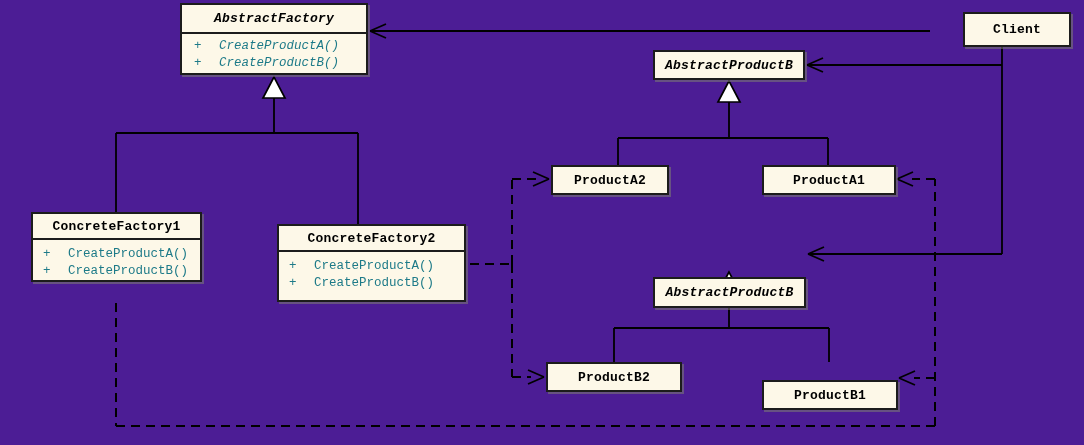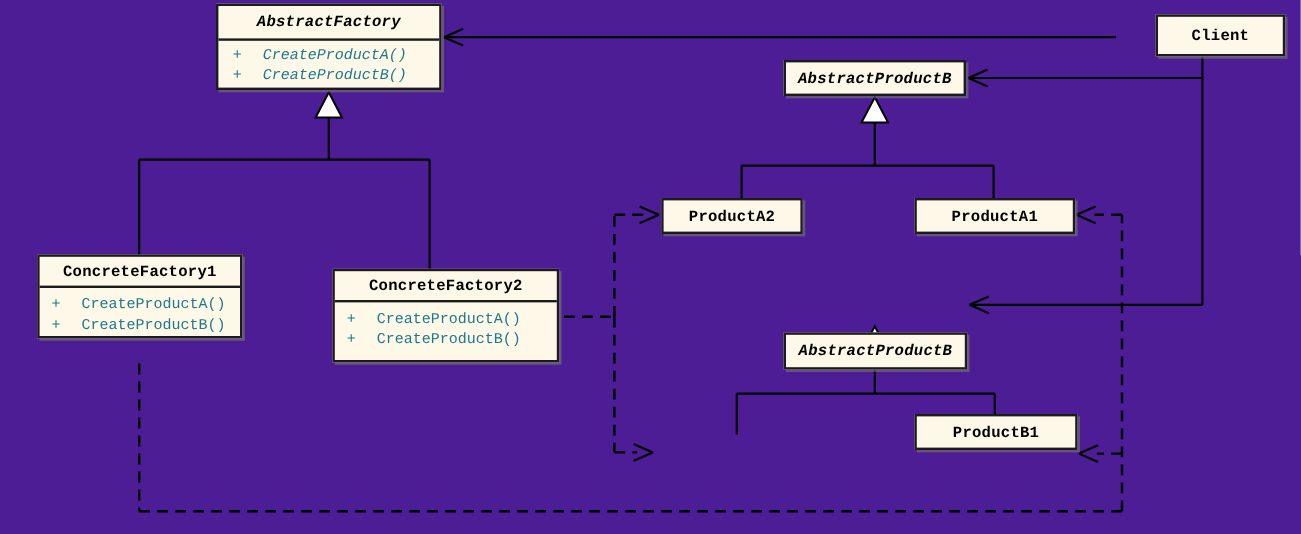--- a/index.html
+++ b/index.html
@@ -105,22 +105,25 @@
   </div>
 
   <div class="uml-class simple" style="left:762px;top:165px;width:134px;height:30px;text-align:right;">
     <div class="cls-header">ProductA1</div>
   </div>
 
   <div class="uml-class simple abstract" style="left:653px;top:241px;width:153px;height:31px;margin-top:36px;">
     <div class="cls-header">AbstractProductB</div>
   </div>
 
+  <div class="uml-class simple" style="left:546px;top:362px;width:136px;height:30px;">
+    <div class="cls-header">ProductB2</div>
+  </div>
 
-  <div class="uml-class simple" style="left:762px;top:345px;width:136px;height:30px;">
+  <div class="uml-class simple" style="left:762px;top:380px;width:136px;height:30px;">
     <div class="cls-header">ProductB1</div>
   </div>
 
   <div class="uml-class with-methods hdr-cf" style="left:31px;top:212px;width:171px;height:70px;">
     <div class="cls-header">ConcreteFactory1</div>
     <div class="cls-methods">
       <div class="method">
         <span class="vis">+</span>
         <span>CreateProductA()</span>
       </div>

